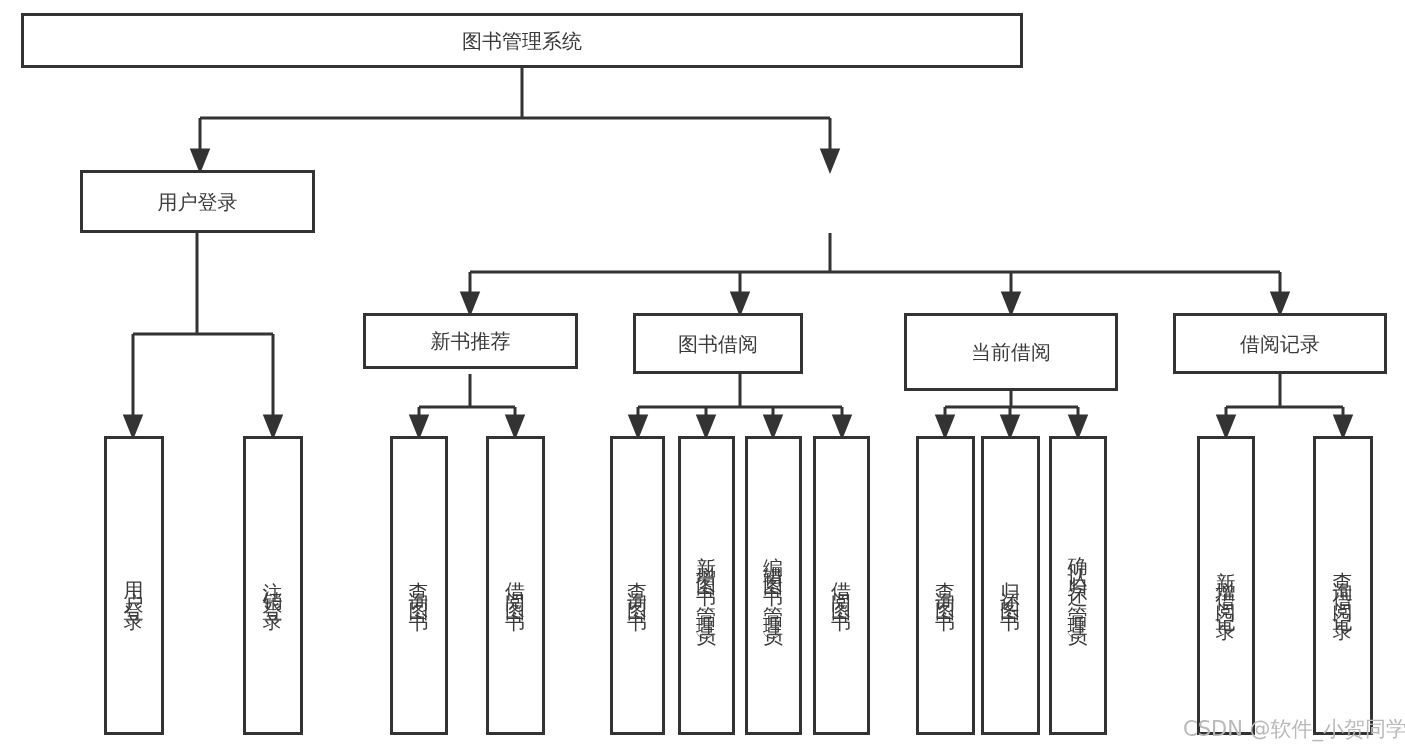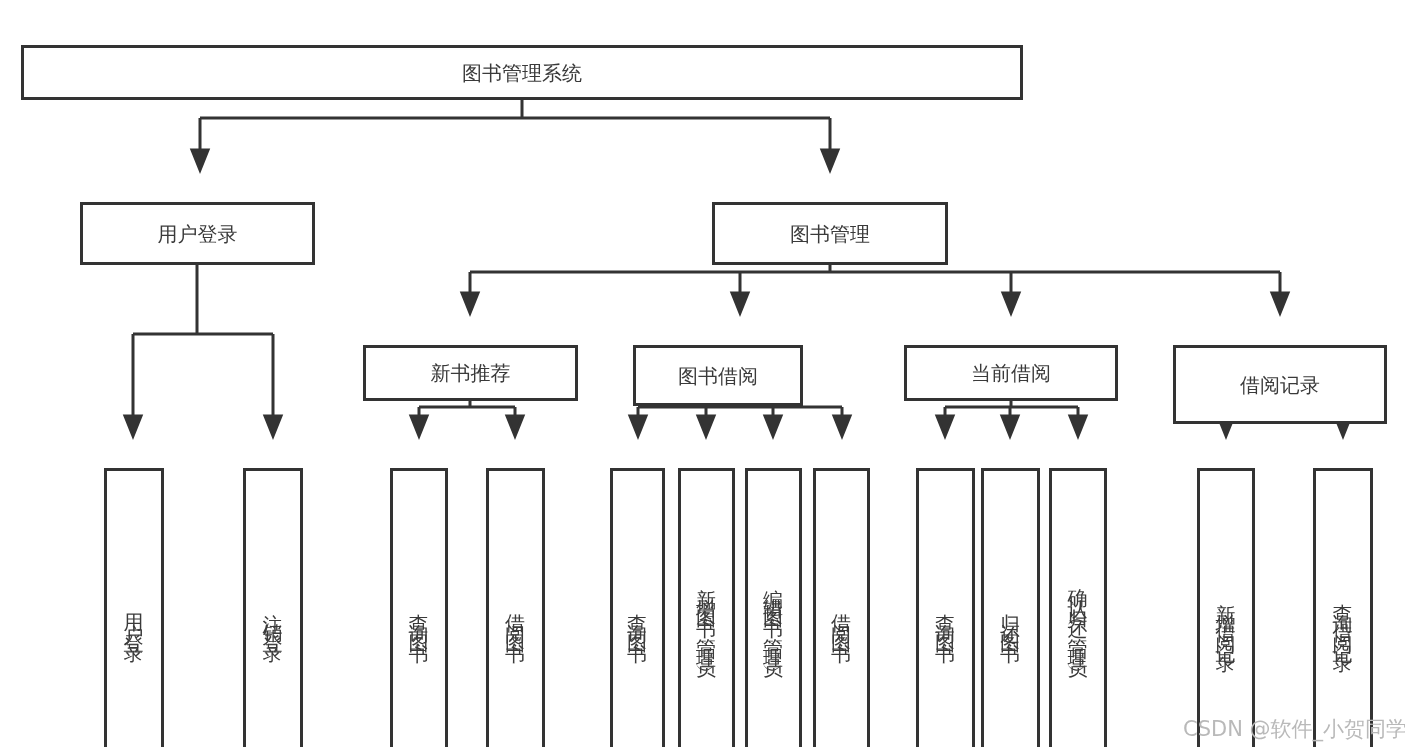--- a/index.html
+++ b/index.html
@@ -4,21 +4,21 @@
 <style>
   html,body { margin:0; padding:0; background:#ffffff; }
   .canvas {
     position:relative; width:1405px; height:747px; background:#ffffff;
     font-family:"DejaVu Sans","Liberation Sans",sans-serif; overflow:hidden;
   }
   .connectors { position:absolute; left:0; top:0; width:1405px; height:747px; }
   .node {
     position:absolute; box-sizing:border-box; border:3px solid #333333;
     background:#ffffff; display:flex; align-items:center; justify-content:center;
-    color:#3a3a3a; font-size:20px; line-height:1; z-index:2;margin-top:32px;
+    color:#3a3a3a; font-size:20px; line-height:1; z-index:2;
   }
   .node.vert span {
     writing-mode:vertical-rl; letter-spacing:10px; white-space:nowrap;
   }
   .watermark {
     position:absolute; left:1183px; top:715px; color:#b9b9b9;
     font-size:21px; z-index:5; white-space:nowrap;
   }
 </style>
 </head>
@@ -78,34 +78,31 @@
     </g>
   </svg>
 
   <div class="node" style="left:21px;top:13px;width:1002px;height:55px">
     <span>图书管理系统</span>
   </div>
 
   <div class="node" style="left:80px;top:170px;width:235px;height:63px">
     <span>用户登录</span>
   </div>
-  <div class="node" style="left:712px;top:170px;width:236px;height:63px">
-    <span>图书管理</span>
-  </div>
 
   <div class="node" style="left:363px;top:313px;width:215px;height:56px">
     <span>新书推荐</span>
   </div>
   <div class="node" style="left:633px;top:313px;width:170px;height:61px">
     <span>图书借阅</span>
   </div>
-  <div class="node" style="left:904px;top:313px;width:214px;height:56px">
+  <div class="node" style="left:904px;top:313px;width:214px;height:78px">
     <span>当前借阅</span>
   </div>
-  <div class="node" style="left:1173px;top:313px;width:214px;height:79px">
+  <div class="node" style="left:1173px;top:313px;width:214px;height:61px">
     <span>借阅记录</span>
   </div>
 
   <div class="node vert" style="left:104px;top:436px;width:60px;height:299px">
     <span>用户登录</span>
   </div>
   <div class="node vert" style="left:243px;top:436px;width:60px;height:299px">
     <span>注销登录</span>
   </div>
 

